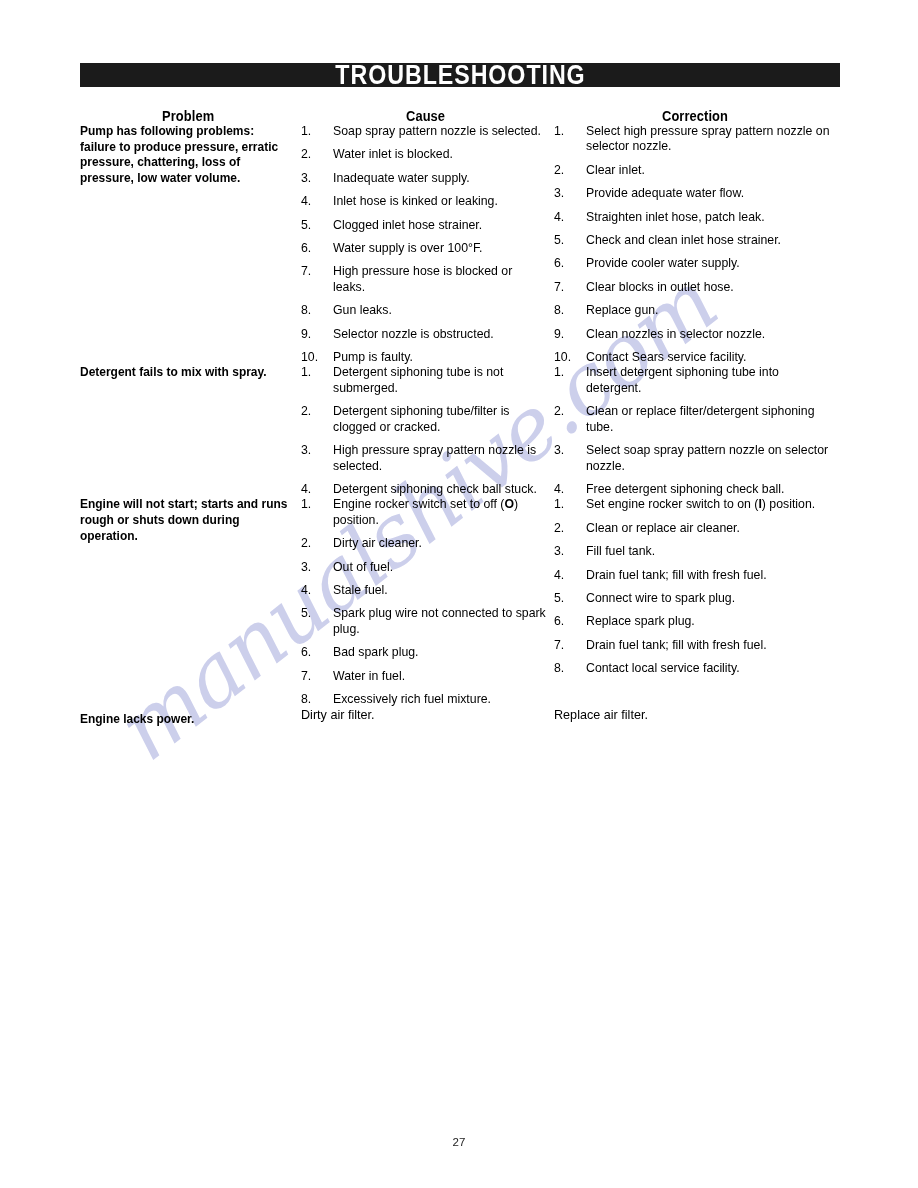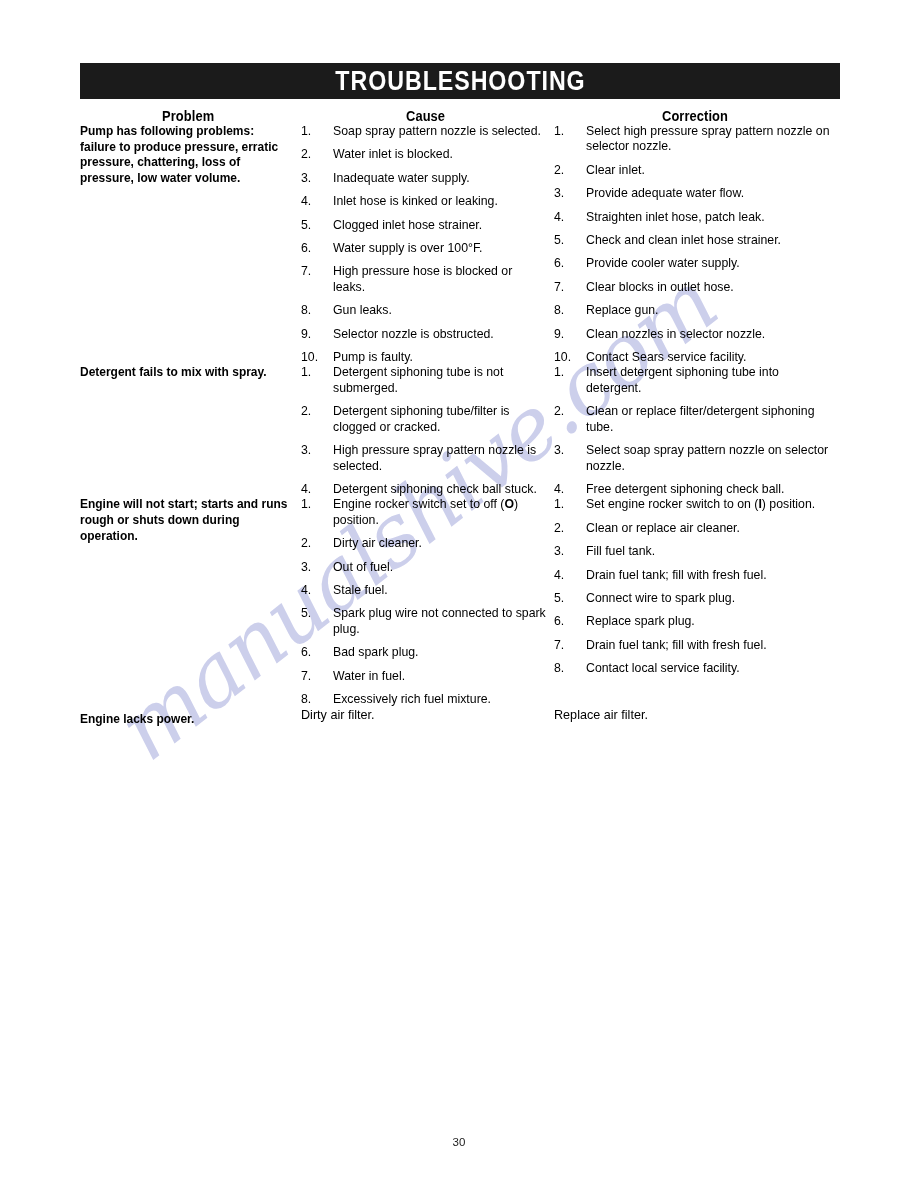--- a/index.html
+++ b/index.html
@@ -50,21 +50,21 @@
     height: 1188px;
     z-index: 10;
   }
 
   
   #title-banner {
     position: absolute;
     left: 80px;
     top: 63px;
     width: 760px;
-    height: 36px;
+    height: 24px;
     background: #1b1b1b;
     display: flex;
     align-items: center;
     justify-content: center;
   }
   #title-banner .title-text {
     color: #ffffff;
     font-family: "Liberation Sans Narrow", "Liberation Sans", sans-serif;
     font-weight: bold;
     font-size: 27px;
@@ -306,14 +306,14 @@
         <tr class="body-row last-row">
           <td class="problem-cell">
             <div class="problem-inner" style="padding-top: 5px;">Engine lacks power.</div>
           </td>
           <td class="plain-cell sep-left"><span>Dirty air filter.</span></td>
           <td class="plain-cell sep-left"><span>Replace air filter.</span></td>
         </tr>
       </tbody>
   </table>
 
-  <div id="page-number">30</div>
+  <div id="page-number">27</div>
 </div>
 
 </body></html>

